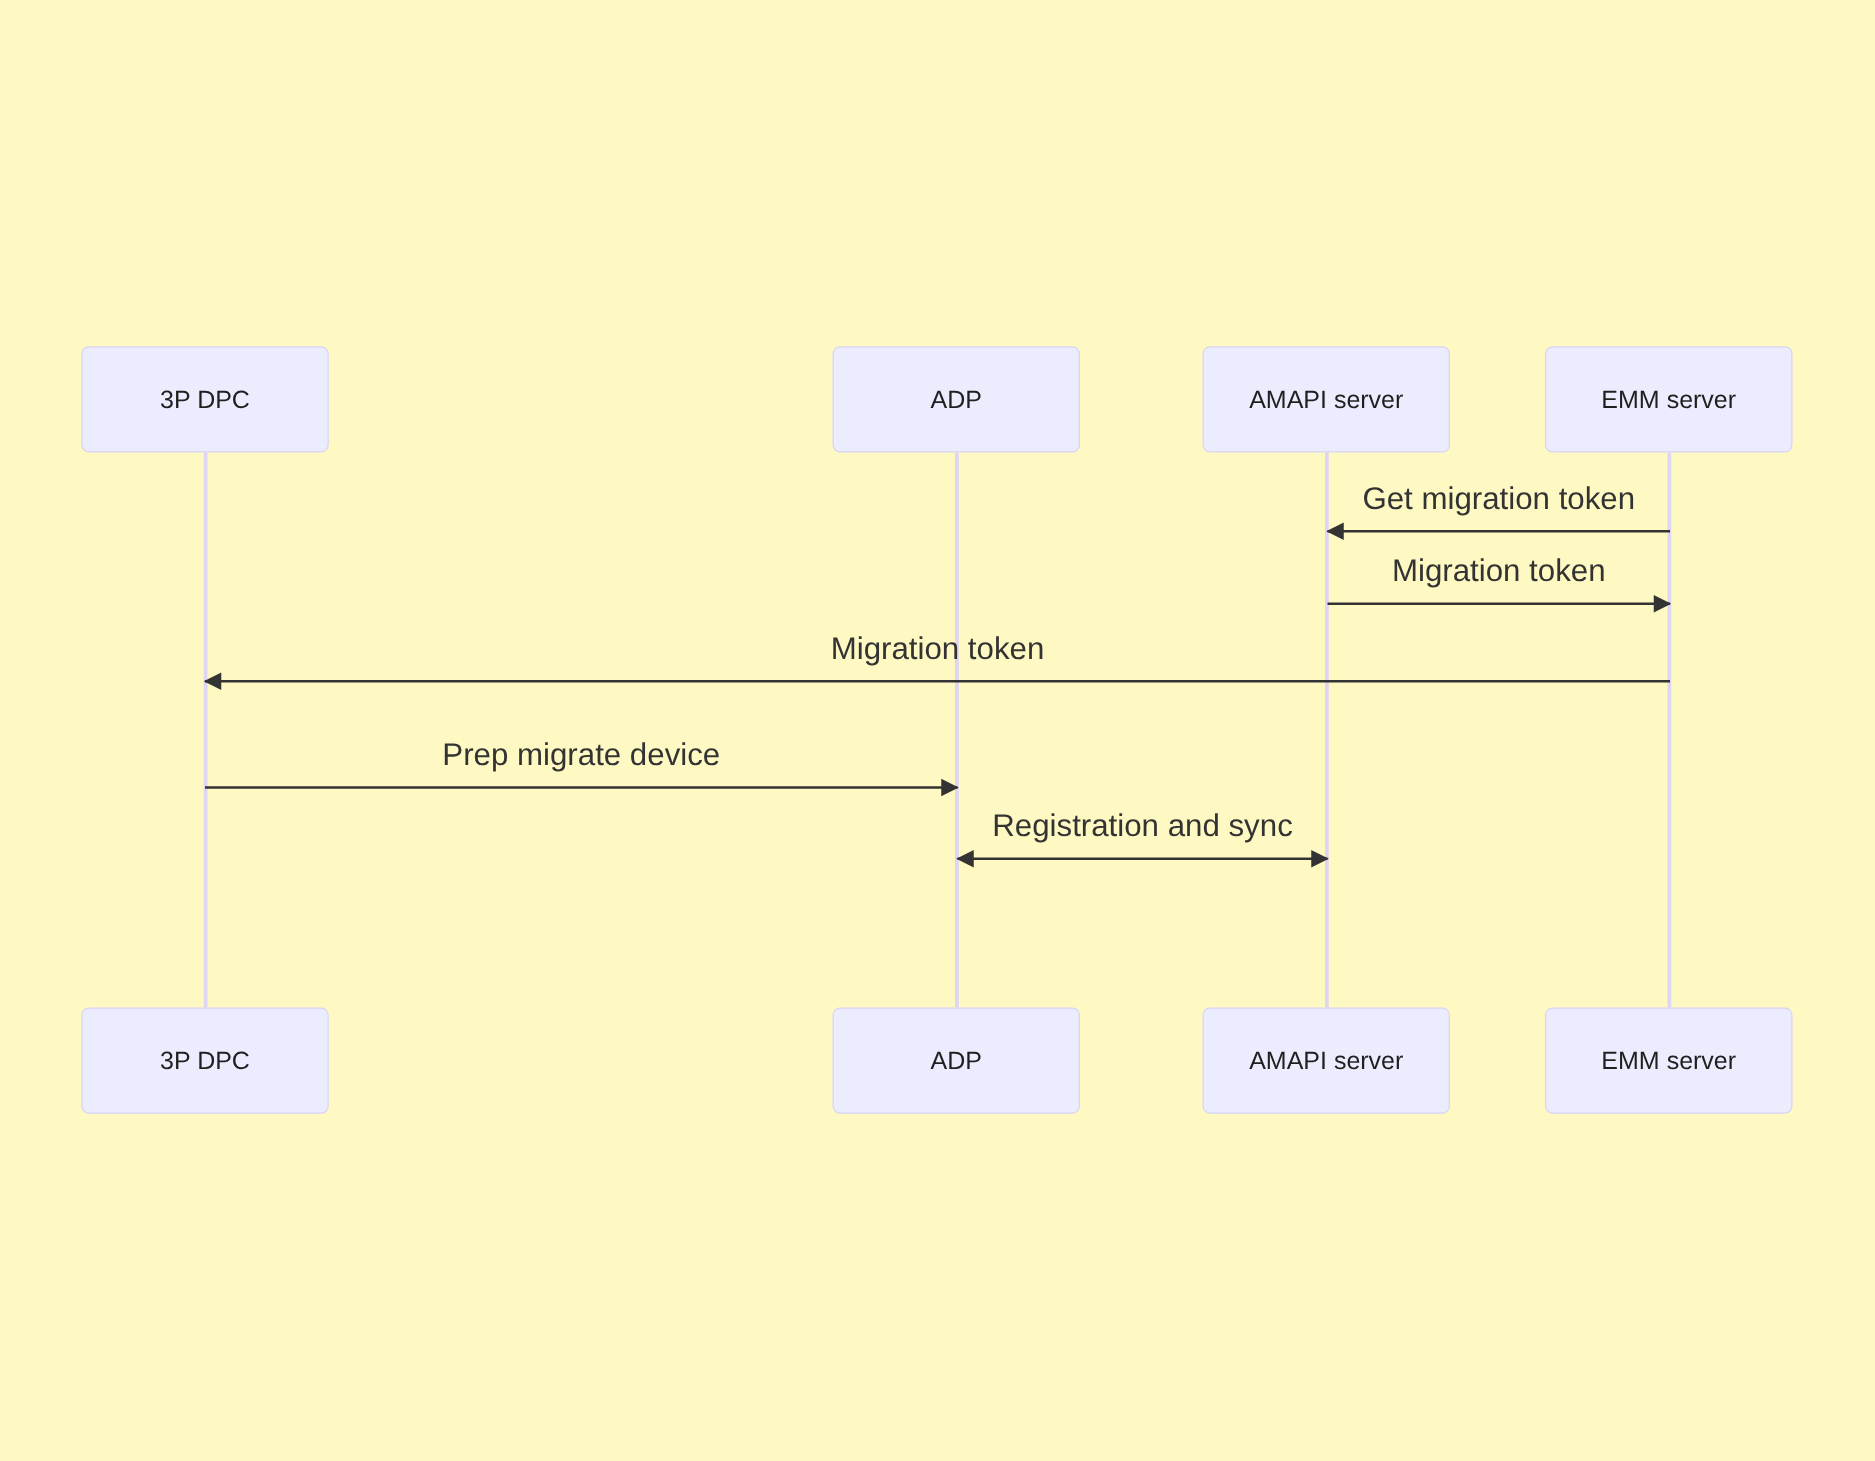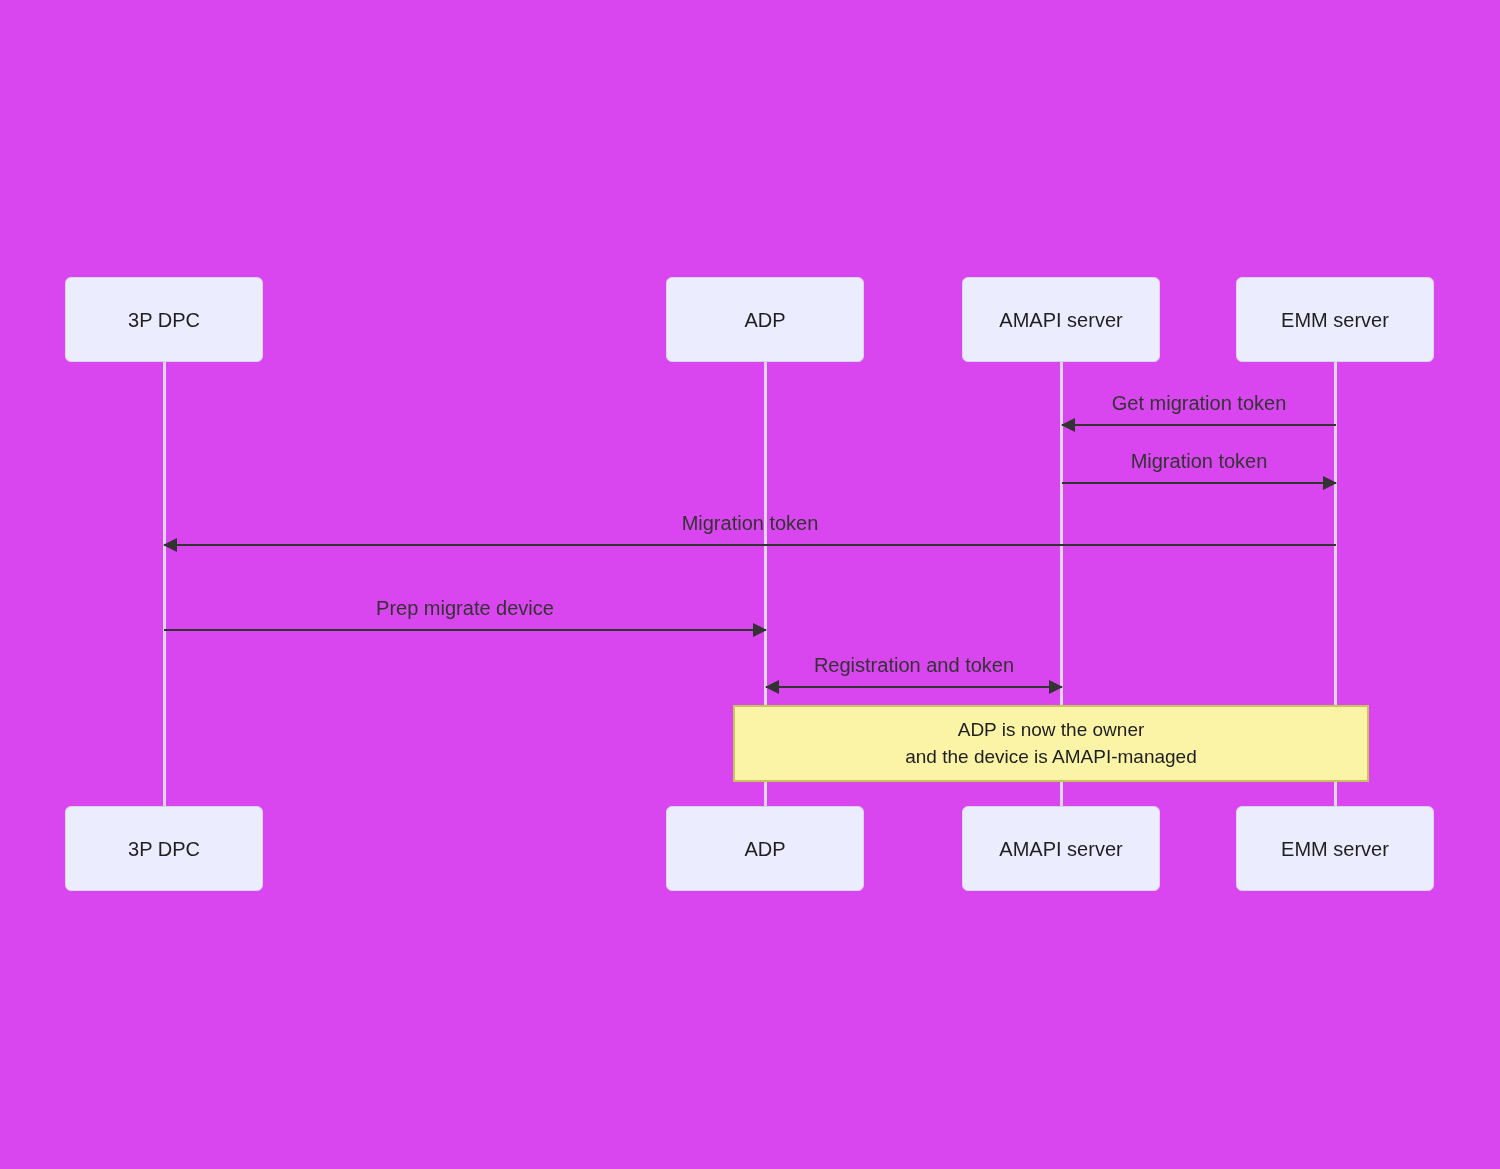--- a/index.html
+++ b/index.html
@@ -11,21 +11,21 @@
     width: 1500px;
     height: 1169px;
     font-family: "Liberation Sans", sans-serif;
     color: #333333;
     overflow: hidden;
   }
   #diagram-root {
     position: relative;
     width: 1500px;
     height: 1169px;
-    background: #d946ef;
+    background: #fef9c3;
   }
   
   .participant-box {
     position: absolute;
     box-sizing: border-box;
     background: #ececff;
     border: 1px solid #d8d4f5;
     border-radius: 6px;
     display: flex;
     align-items: center;
@@ -73,21 +73,21 @@
   .arrowhead.left {
     left: -1px;
     border-right: 14px solid #333333;
   }
   .msg-label {
     position: absolute;
     left: 50%;
     transform: translateX(-50%);
     bottom: 7px;
     white-space: nowrap;
-    font-size: 20px;
+    font-size: 25px;
     color: #333333;
     text-align: right;
     line-height: 1.35;
   }
   .msg-label .line2 { display: block; }
   
   .note-box {
     position: absolute;
     box-sizing: border-box;
     background: #fbf4a7;
@@ -153,29 +153,23 @@
     <div class="arrowhead right"></div>
     <div class="msg-label">
       <span>Prep migrate device</span>
     </div>
   </div>
 
   <div class="message" style="left:766px; top:686px; width:296px;">
     <div class="msg-line"></div>
     <div class="arrowhead left"></div>
     <div class="arrowhead right"></div>
-    <div class="msg-label">Registration and token</div>
+    <div class="msg-label">Registration and sync</div>
   </div>
 
-  <div class="note-box" style="left:733px; top:705px; width:636px; height:77px;">
-    <div class="note-text">
-      <span>ADP is now the owner</span>
-      <span>and the device is AMAPI-managed</span>
-    </div>
-  </div>
 
   <div class="participant-box" style="left:65px; top:806px; width:198px; height:85px;">
     <span class="participant-label">3P DPC</span>
   </div>
 
   <div class="participant-box" style="left:666px; top:806px; width:198px; height:85px;">
     <span class="participant-label">ADP</span>
   </div>
 
   <div class="participant-box" style="left:962px; top:806px; width:198px; height:85px;">

